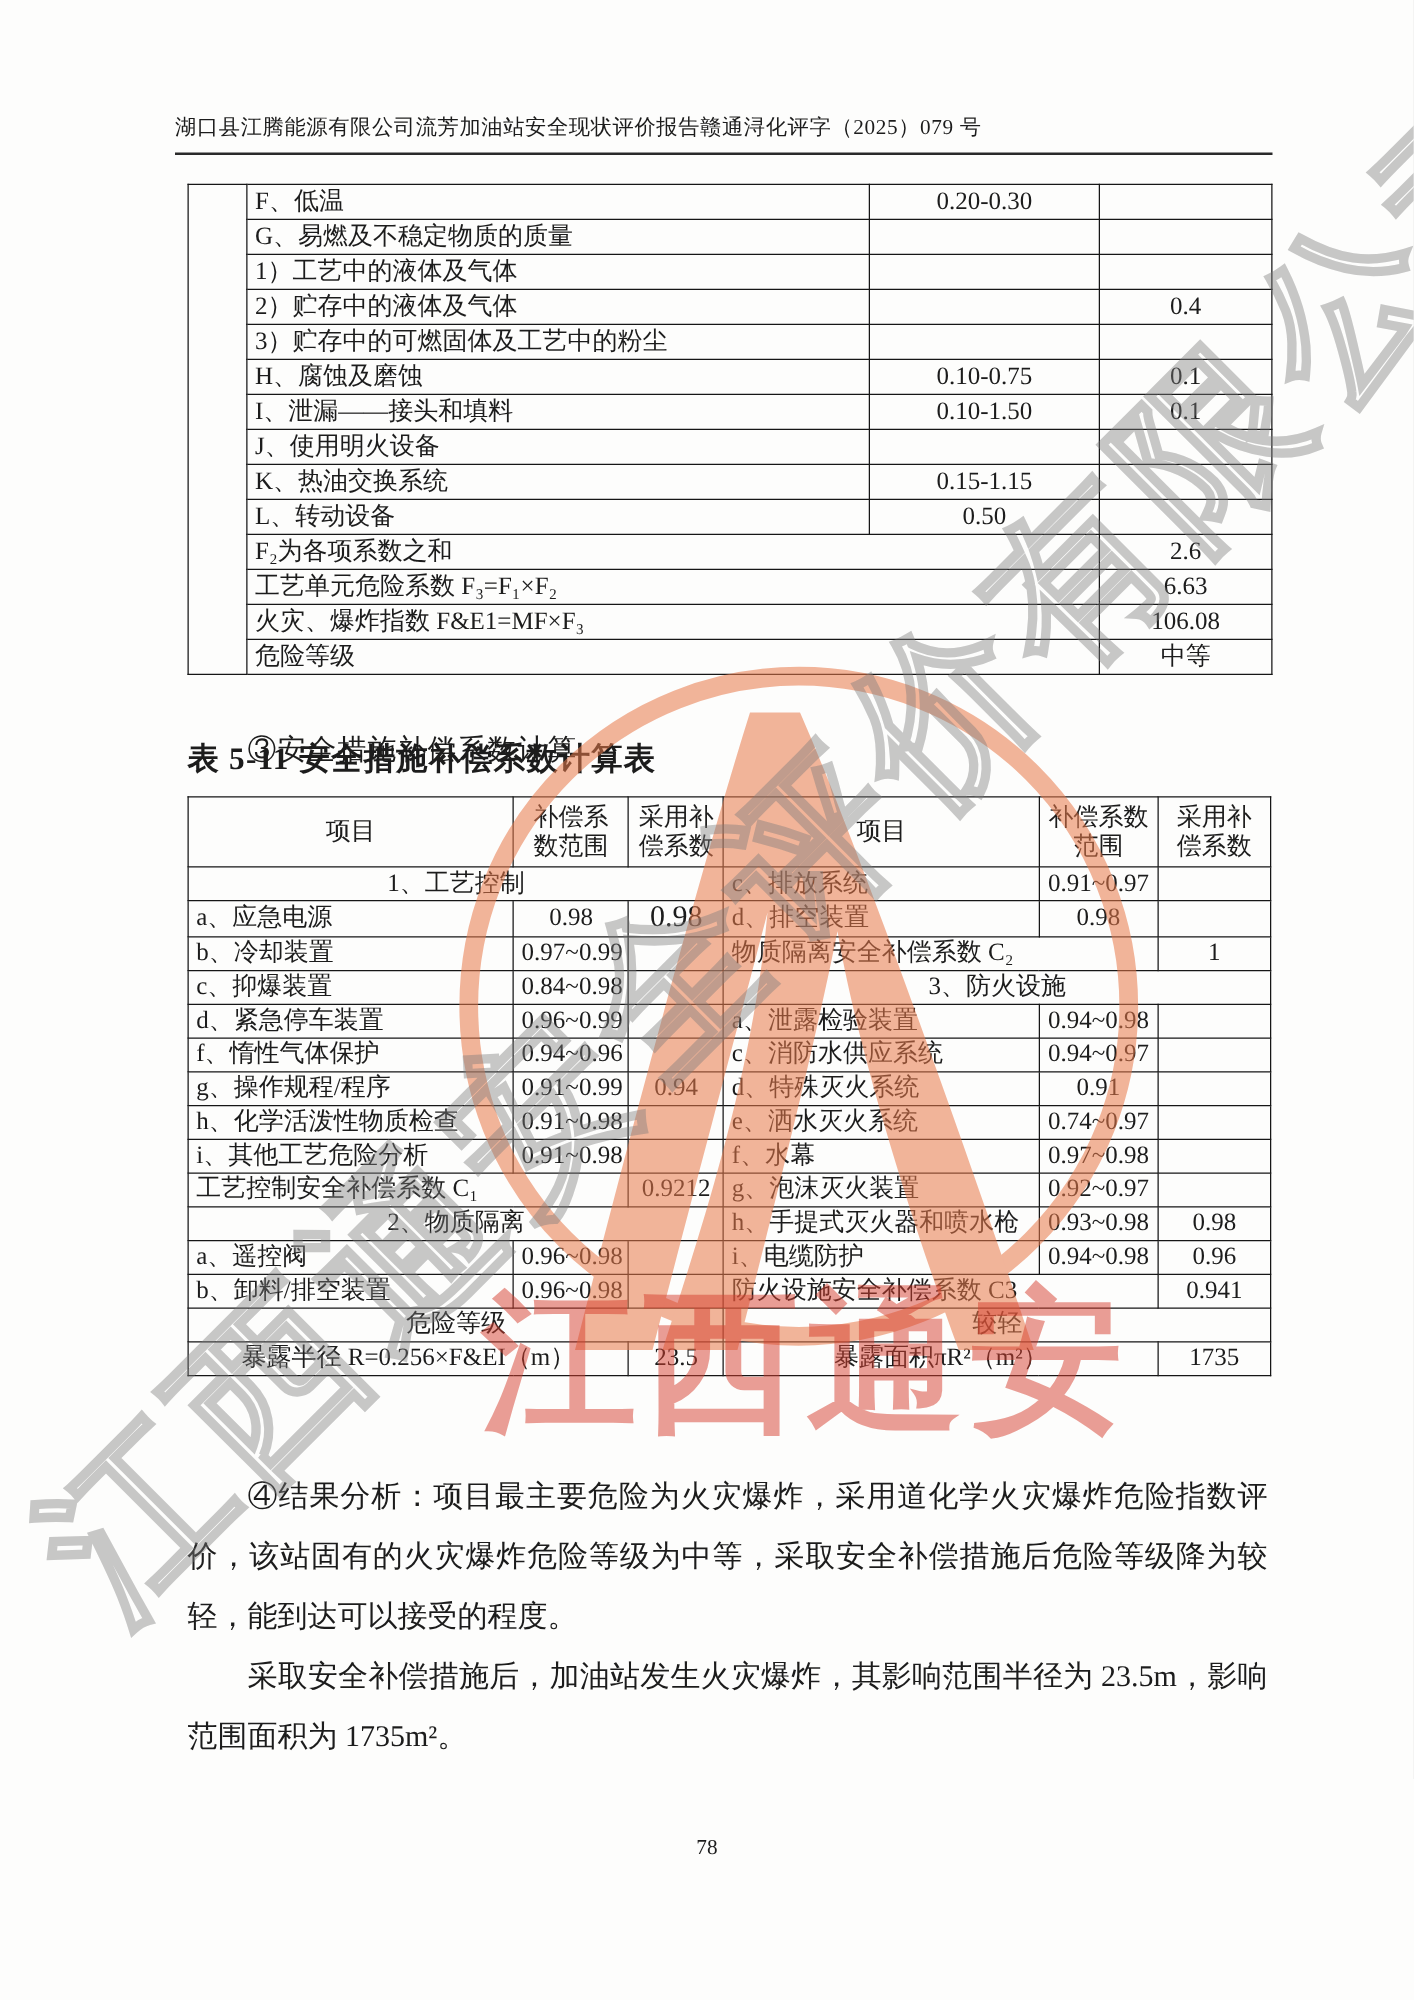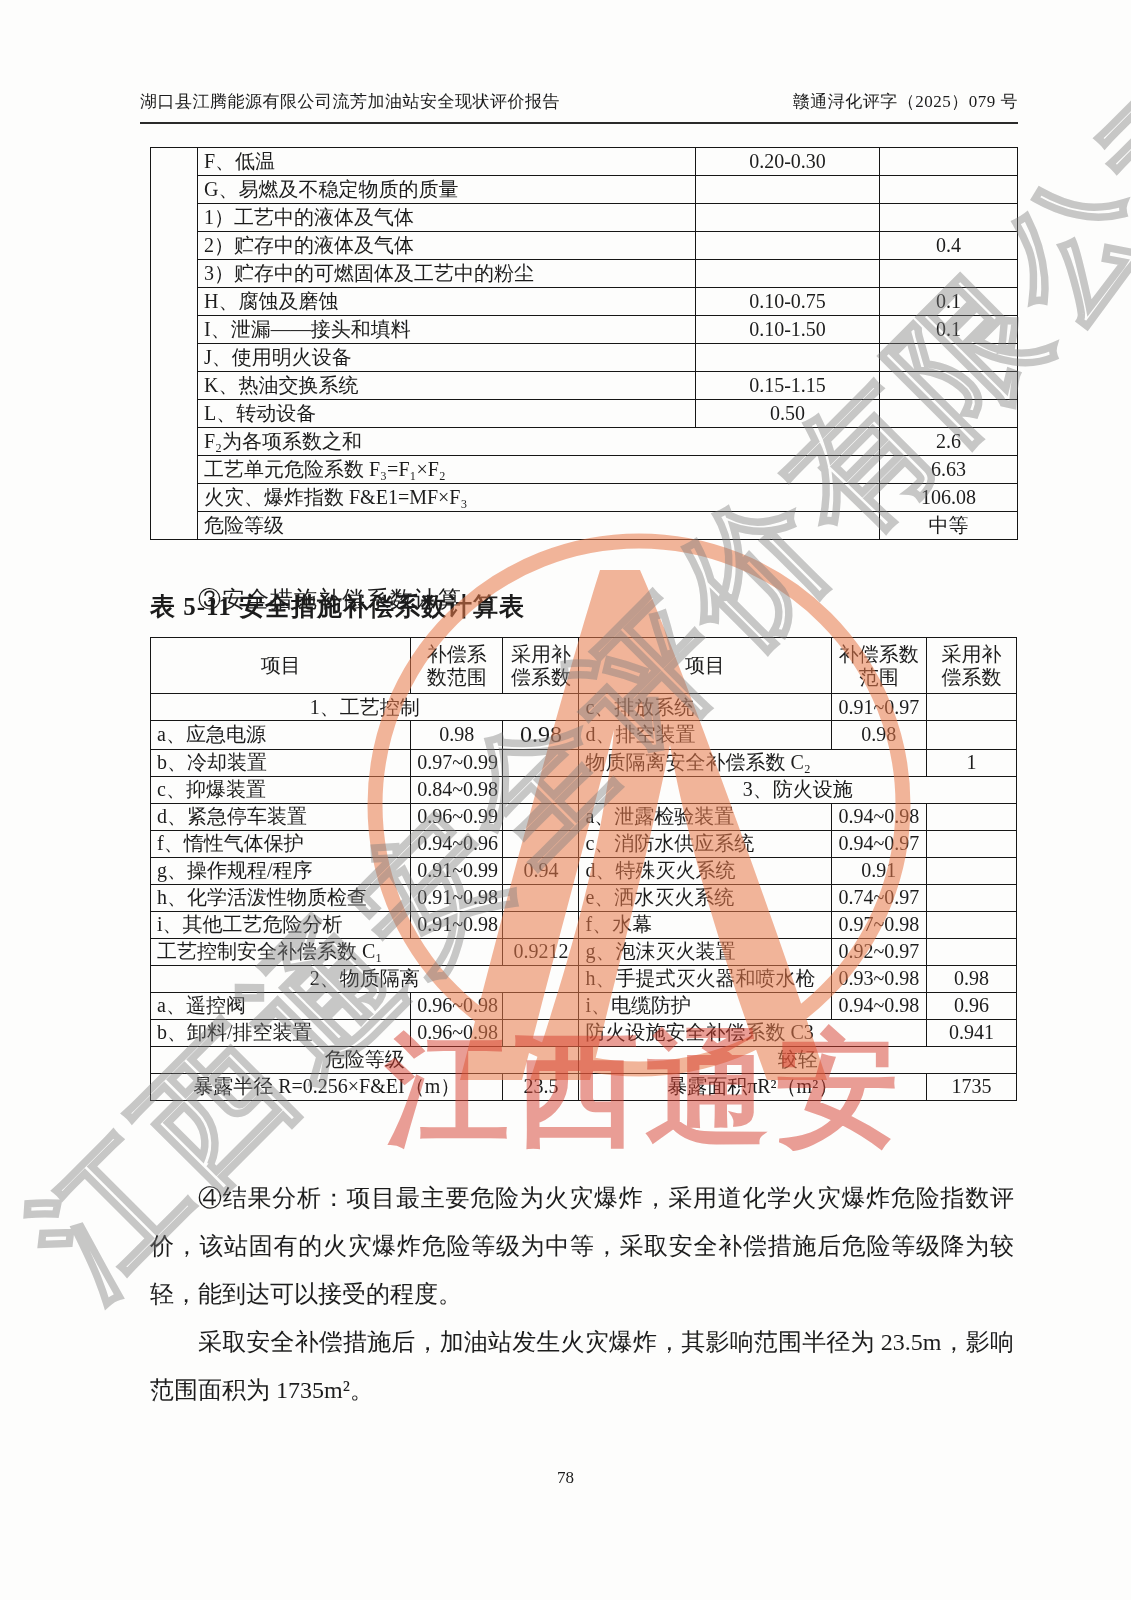--- a/index.html
+++ b/index.html
@@ -4,21 +4,21 @@
 <style>
   html,body{margin:0;padding:0;background:#e8e8e8;}
   .page{
     position:relative;width:1131px;height:1600px;margin:0 auto;
     background:#fdfdfc;overflow:hidden;
     font-family:"Liberation Serif","DejaVu Serif",serif;color:#1c1c1c;
   }
   
   .doc-header{
     position:absolute;left:140px;top:90px;width:878px;
-    display:flex;justify-content:space-between;align-items:flex-end;
+    display:flex;justify-content:flex-start;align-items:flex-end;
     font-size:17px;letter-spacing:.5px;
     border-bottom:2px solid #2a2a2a;padding-bottom:9px;
   }
   
   table{border-collapse:collapse;table-layout:fixed;margin-top:12px;}
   td{border:1.5px solid #161616;font-size:20px;vertical-align:middle;
      padding:0 6px;overflow:hidden;line-height:1.15;}
   .c{text-align:center;}
   .lg{font-size:24px;}
   #t1{position:absolute;left:150px;top:135px;width:867px;}

